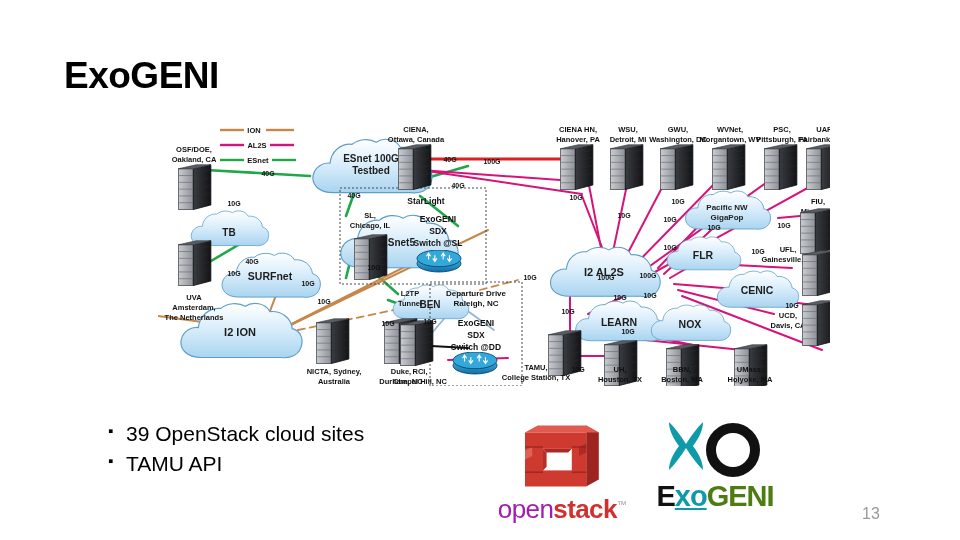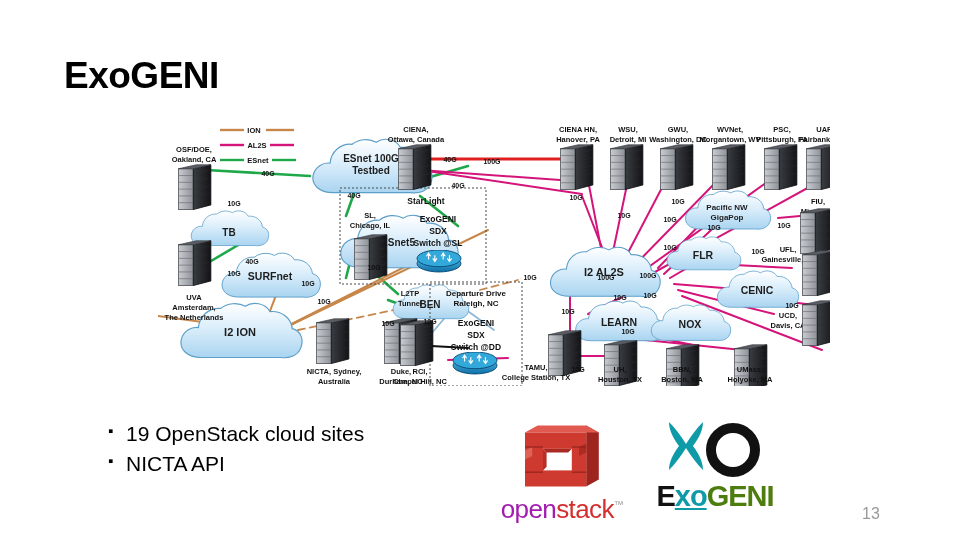--- a/index.html
+++ b/index.html
@@ -41,21 +41,21 @@
   
   .openstack-logo{
     position:absolute;left:487px;top:420px;width:150px;height:100px;
   }
   .os-mark{position:absolute;left:28px;top:0;width:92px;height:72px;}
   .os-word{
     position:absolute;left:0;top:74px;width:150px;text-align:center;
     font-size:26px;letter-spacing:-0.6px;white-space:nowrap;
   }
   .os-word .os-open{color:#a21caf;}
-  .os-word .os-stack{color:#d32f2f;font-weight:normal;}
+  .os-word .os-stack{color:#d32f2f;font-weight:bold;}
   .os-word .os-tm{color:#9b9b9b;font-size:10px;vertical-align:super;}
 
   
   .exogeni-logo{
     position:absolute;left:645px;top:418px;width:140px;height:100px;
   }
   .eg-mark{position:absolute;left:10px;top:0;width:120px;height:62px;}
   .eg-word{
     position:absolute;left:0;top:62px;width:140px;text-align:center;
     font-size:29px;font-weight:bold;white-space:nowrap;letter-spacing:-1px;
@@ -397,25 +397,25 @@
         <text x="634" y="190">10G</text>
         <text x="462" y="182">10G</text>
         <text x="492" y="180">10G</text>
       </g>
     </svg>
   </div>
 
   <div class="bullets">
     <div class="bullet">
       <span class="marker">▪</span>
-      <span class="btext">19 OpenStack cloud sites</span>
+      <span class="btext">39 OpenStack cloud sites</span>
     </div>
     <div class="bullet">
       <span class="marker">▪</span>
-      <span class="btext">NICTA API</span>
+      <span class="btext">TAMU API</span>
     </div>
   </div>
 
   <div class="openstack-logo">
     <svg class="os-mark" viewBox="0 0 100 80" xmlns="http://www.w3.org/2000/svg">
 
       <g>
 
         <path d="M78 6 L92 14 L92 66 L78 74 Z" fill="#9e2420"></path>
         <path d="M10 14 L24 6 L78 6 L92 14 Z" fill="#e05a4f"></path>

